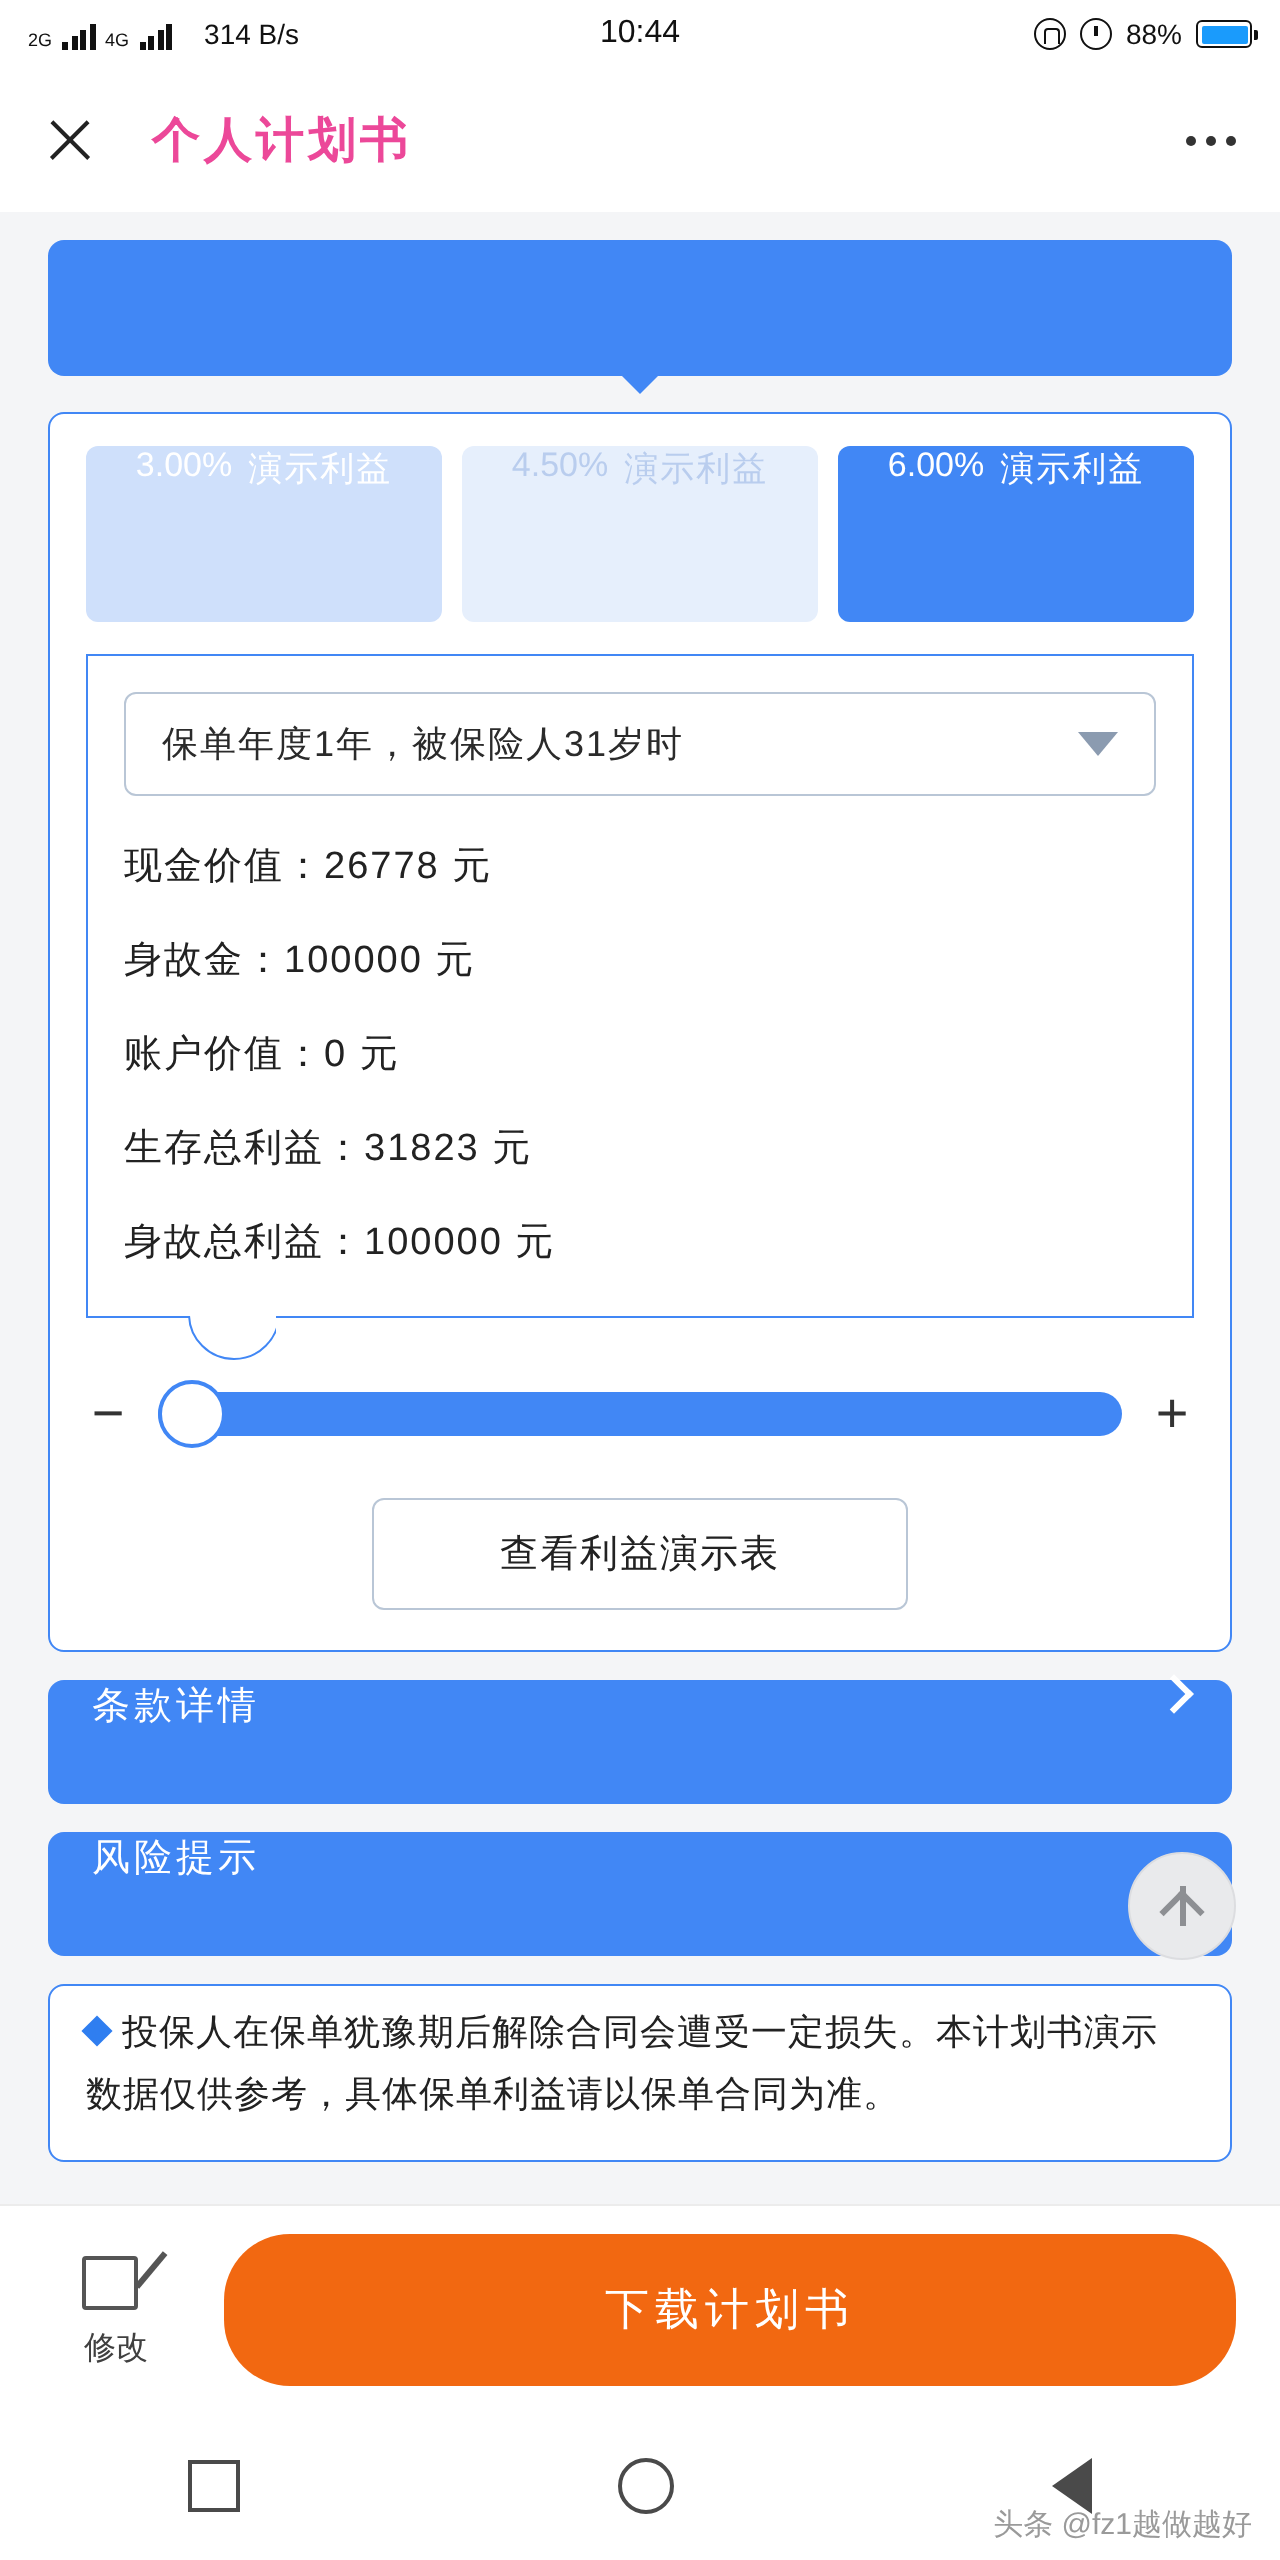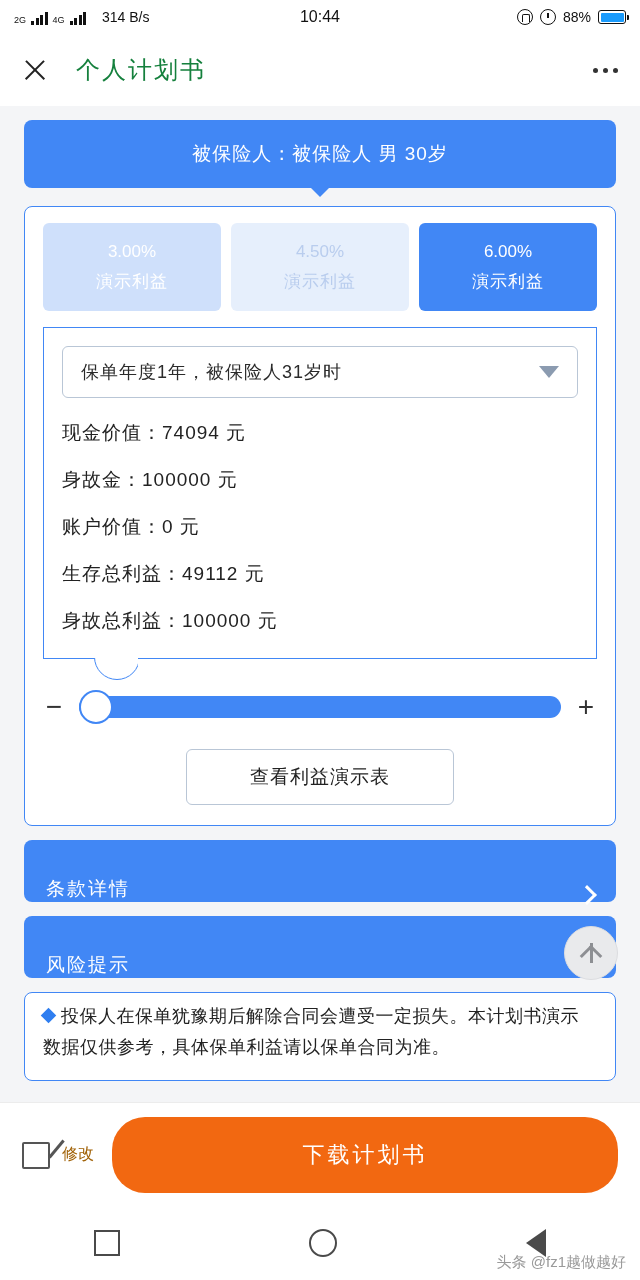--- a/index.html
+++ b/index.html
@@ -78,21 +78,21 @@
     width: 26px; height: 26px; position: relative; flex: 0 0 auto;
   }
   .close-x::before, .close-x::after {
     content: ""; position: absolute; left: 0; top: 12px;
     width: 26px; height: 2.4px; background: #222;
   }
   .close-x::before { transform: rotate(45deg); }
   .close-x::after { transform: rotate(-45deg); }
   .app-title {
     margin-left: 28px;
-    font-size: 24px; color: #15803d; letter-spacing: 2px;
+    font-size: 24px; color: #ec4899; letter-spacing: 2px; font-weight: bold;
   }
   .dots {
     margin-left: auto; display: flex; gap: 5px; align-items: center;
   }
   .dots i { width: 5px; height: 5px; background: #333; border-radius: 50%; display: block; }
 
   
   .page {
     background: #f4f5f7;
     height: 1280px;
@@ -122,21 +122,21 @@
     background: #ffffff;
     border: 1.5px solid #4187f5;
     border-radius: 8px;
     padding: 16px 18px 20px 18px;
   }
 
   .rate-row { display: flex; gap: 10px; }
   .rate {
     flex: 1; border-radius: 6px;
     height: 88px;
-    display: flex; flex-direction: column; align-items: center; justify-content: center;
+    display: flex; flex-direction: row; align-items: flex-start; justify-content: center;
     gap: 8px;
     font-size: 16px;
   }
   .rate .pct { font-size: 17px; }
   .rate .lbl { font-size: 17px; letter-spacing: 1px; }
   .rate.dim { background: #cfe0fb; color: #ffffff; }
   .rate.mid { background: #e6effc; color: #b9cdee; }
   .rate.active { background: #4187f5; color: #ffffff; }
 
   .inner-card {
@@ -202,21 +202,21 @@
     border: 1.5px solid #b9c6d6; border-radius: 6px;
     display: flex; align-items: center; justify-content: center;
     font-size: 19px; color: #222; letter-spacing: 1px;
     background: #ffffff;
   }
 
   .bar-link {
     margin: 14px 24px 0 24px;
     background: #4187f5; border-radius: 8px;
     height: 62px;
-    display: flex; align-items: flex-end;
+    display: flex; align-items: flex-start;
     padding: 0 22px;
     color: #ffffff; font-size: 19px; letter-spacing: 2px;
   }
   .chev {
     margin-left: auto; width: 14px; height: 14px;
     border-right: 3px solid #ffffff; border-top: 3px solid #ffffff;
     transform: rotate(45deg);
   }
 
   .note-card {
@@ -246,22 +246,22 @@
   }
 
   
   .bottombar {
     position: absolute; left: 0; right: 0; bottom: 74px;
     height: 104px; background: #ffffff;
     display: flex; align-items: center; padding: 0 22px;
     border-top: 1px solid #ececec;
   }
   .edit-btn {
-    width: 72px; display: flex; flex-direction: row; align-items: center;
-    gap: 6px; color: #a16207; font-size: 16px;
+    width: 72px; display: flex; flex-direction: column; align-items: center;
+    gap: 6px; color: #404040; font-size: 16px;
   }
   .pencil-box {
     width: 34px; height: 34px; position: relative;
   }
   .pencil-box .sq {
     position: absolute; left: 0; top: 4px; width: 28px; height: 27px;
     border: 2px solid #555; border-radius: 2px;
   }
   .pencil-box .pen {
     position: absolute; right: -2px; top: 0px; width: 3px; height: 22px;
@@ -330,21 +330,20 @@
   <div class="dots">
       <i></i>
       <i></i>
       <i></i>
     </div>
 </div>
 
 <div class="page">
 
   <div class="blue-banner">
-    <span>被保险人：被保险人   男   30岁</span>
     <span class="banner-caret"></span>
   </div>
 
   <div class="card">
 
     <div class="rate-row">
       <div class="rate dim">
         <span class="pct">3.00%</span>
         <span class="lbl">演示利益</span>
       </div>
@@ -358,24 +357,24 @@
       </div>
     </div>
 
     <div class="inner-card">
       <div class="select">
         <span>保单年度1年，被保险人31岁时</span>
         <span class="caret"></span>
       </div>
 
       <div class="kv">
-        <div>现金价值：74094 元</div>
+        <div>现金价值：26778 元</div>
         <div>身故金：100000 元</div>
         <div>账户价值：0 元</div>
-        <div>生存总利益：49112 元</div>
+        <div>生存总利益：31823 元</div>
         <div>身故总利益：100000 元</div>
       </div>
 
       <div class="pointer-down"></div>
     </div>
 
     <div class="slider-row">
       <div class="sgn">−</div>
       <div class="track">
         <div class="knob"></div>

